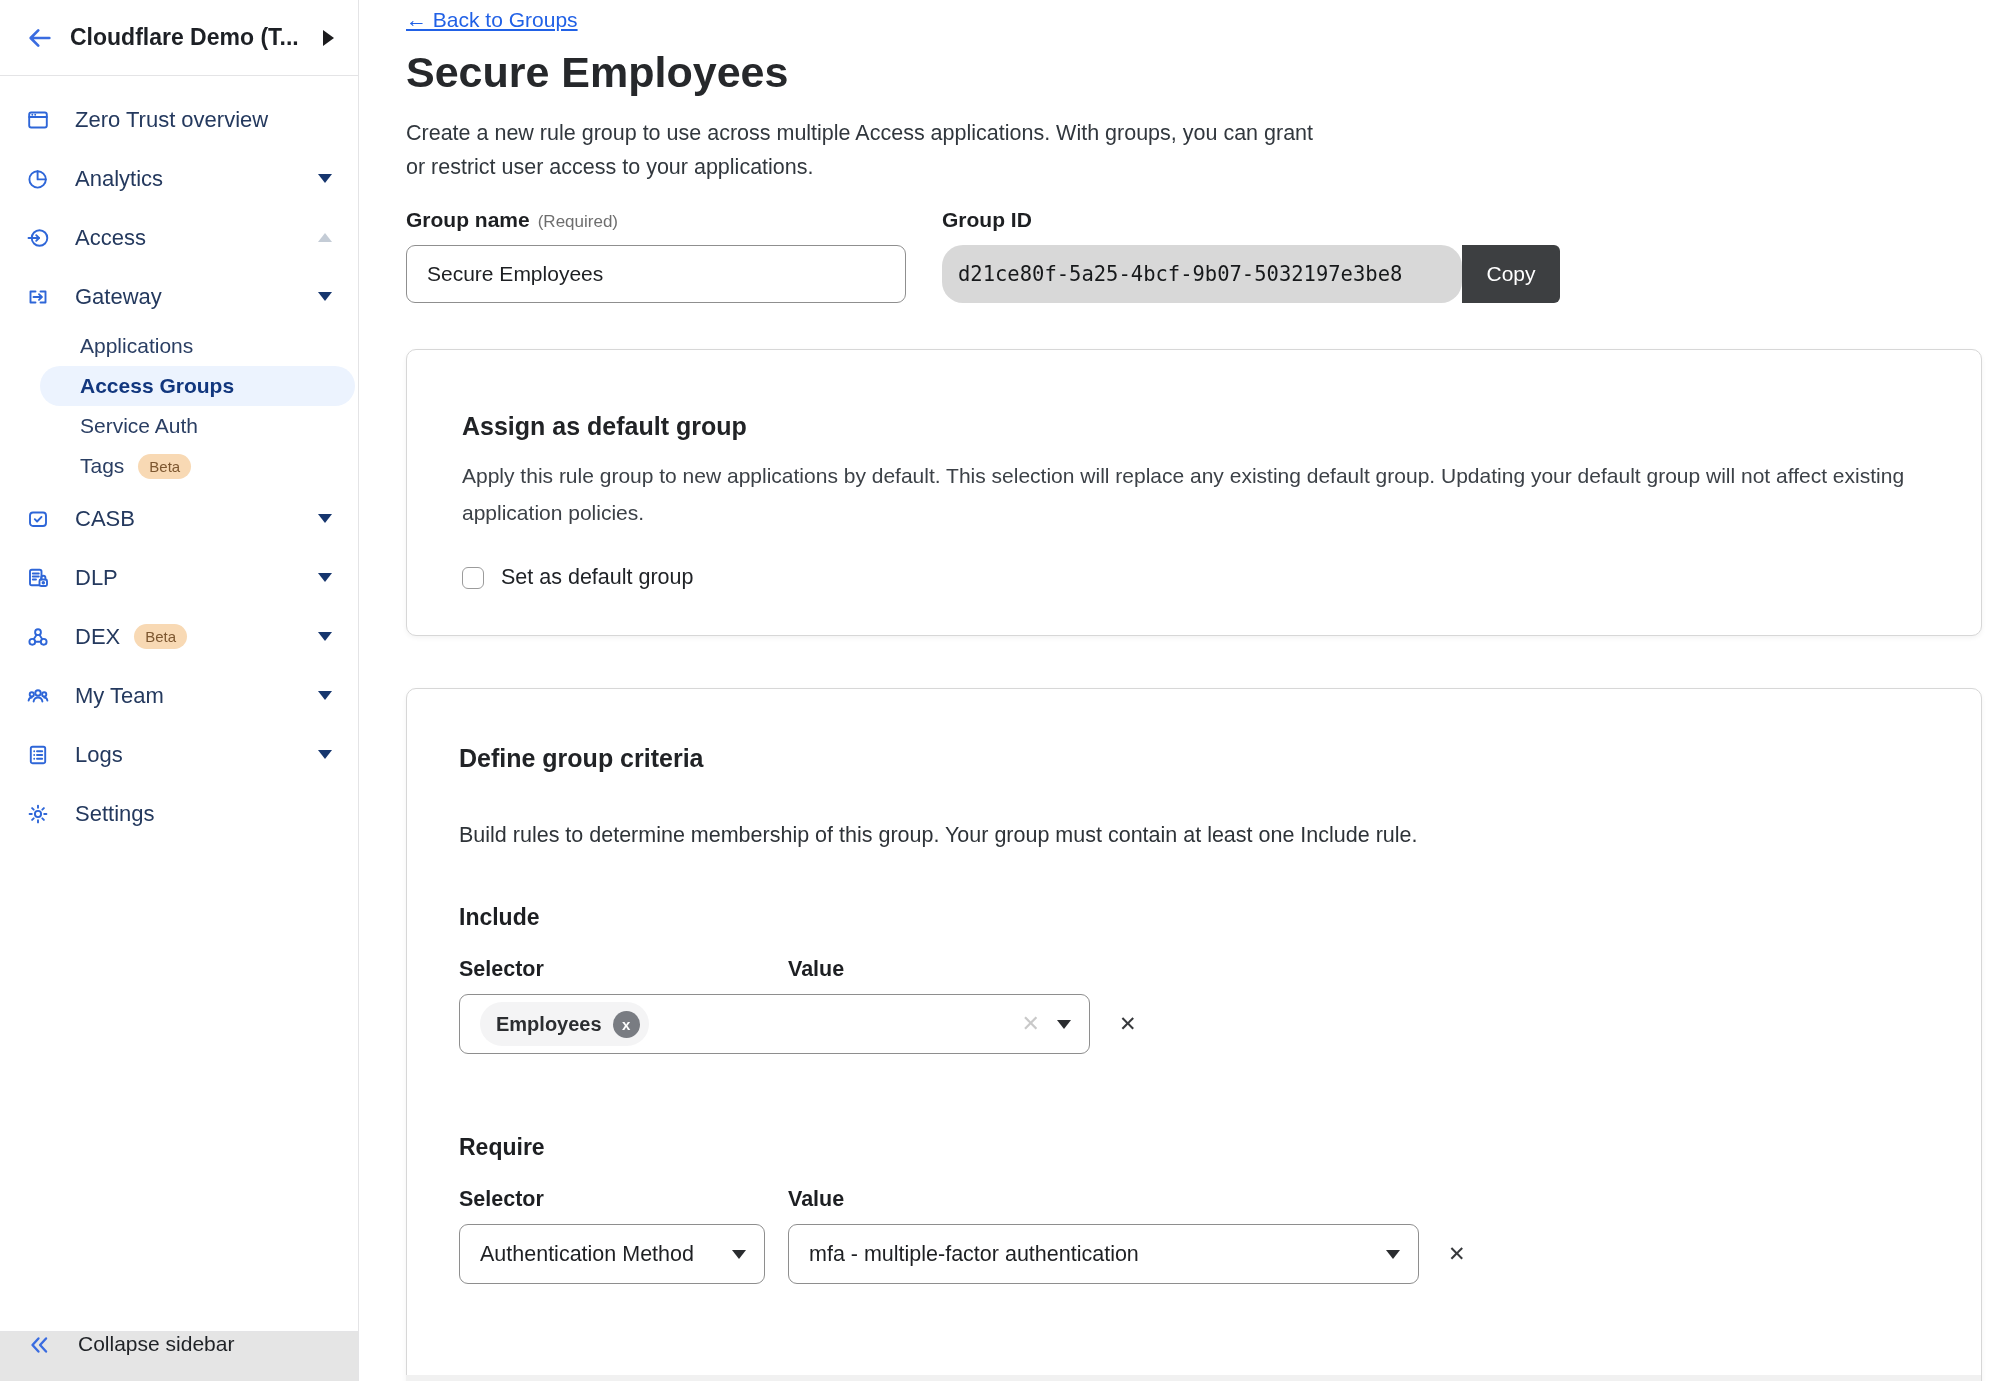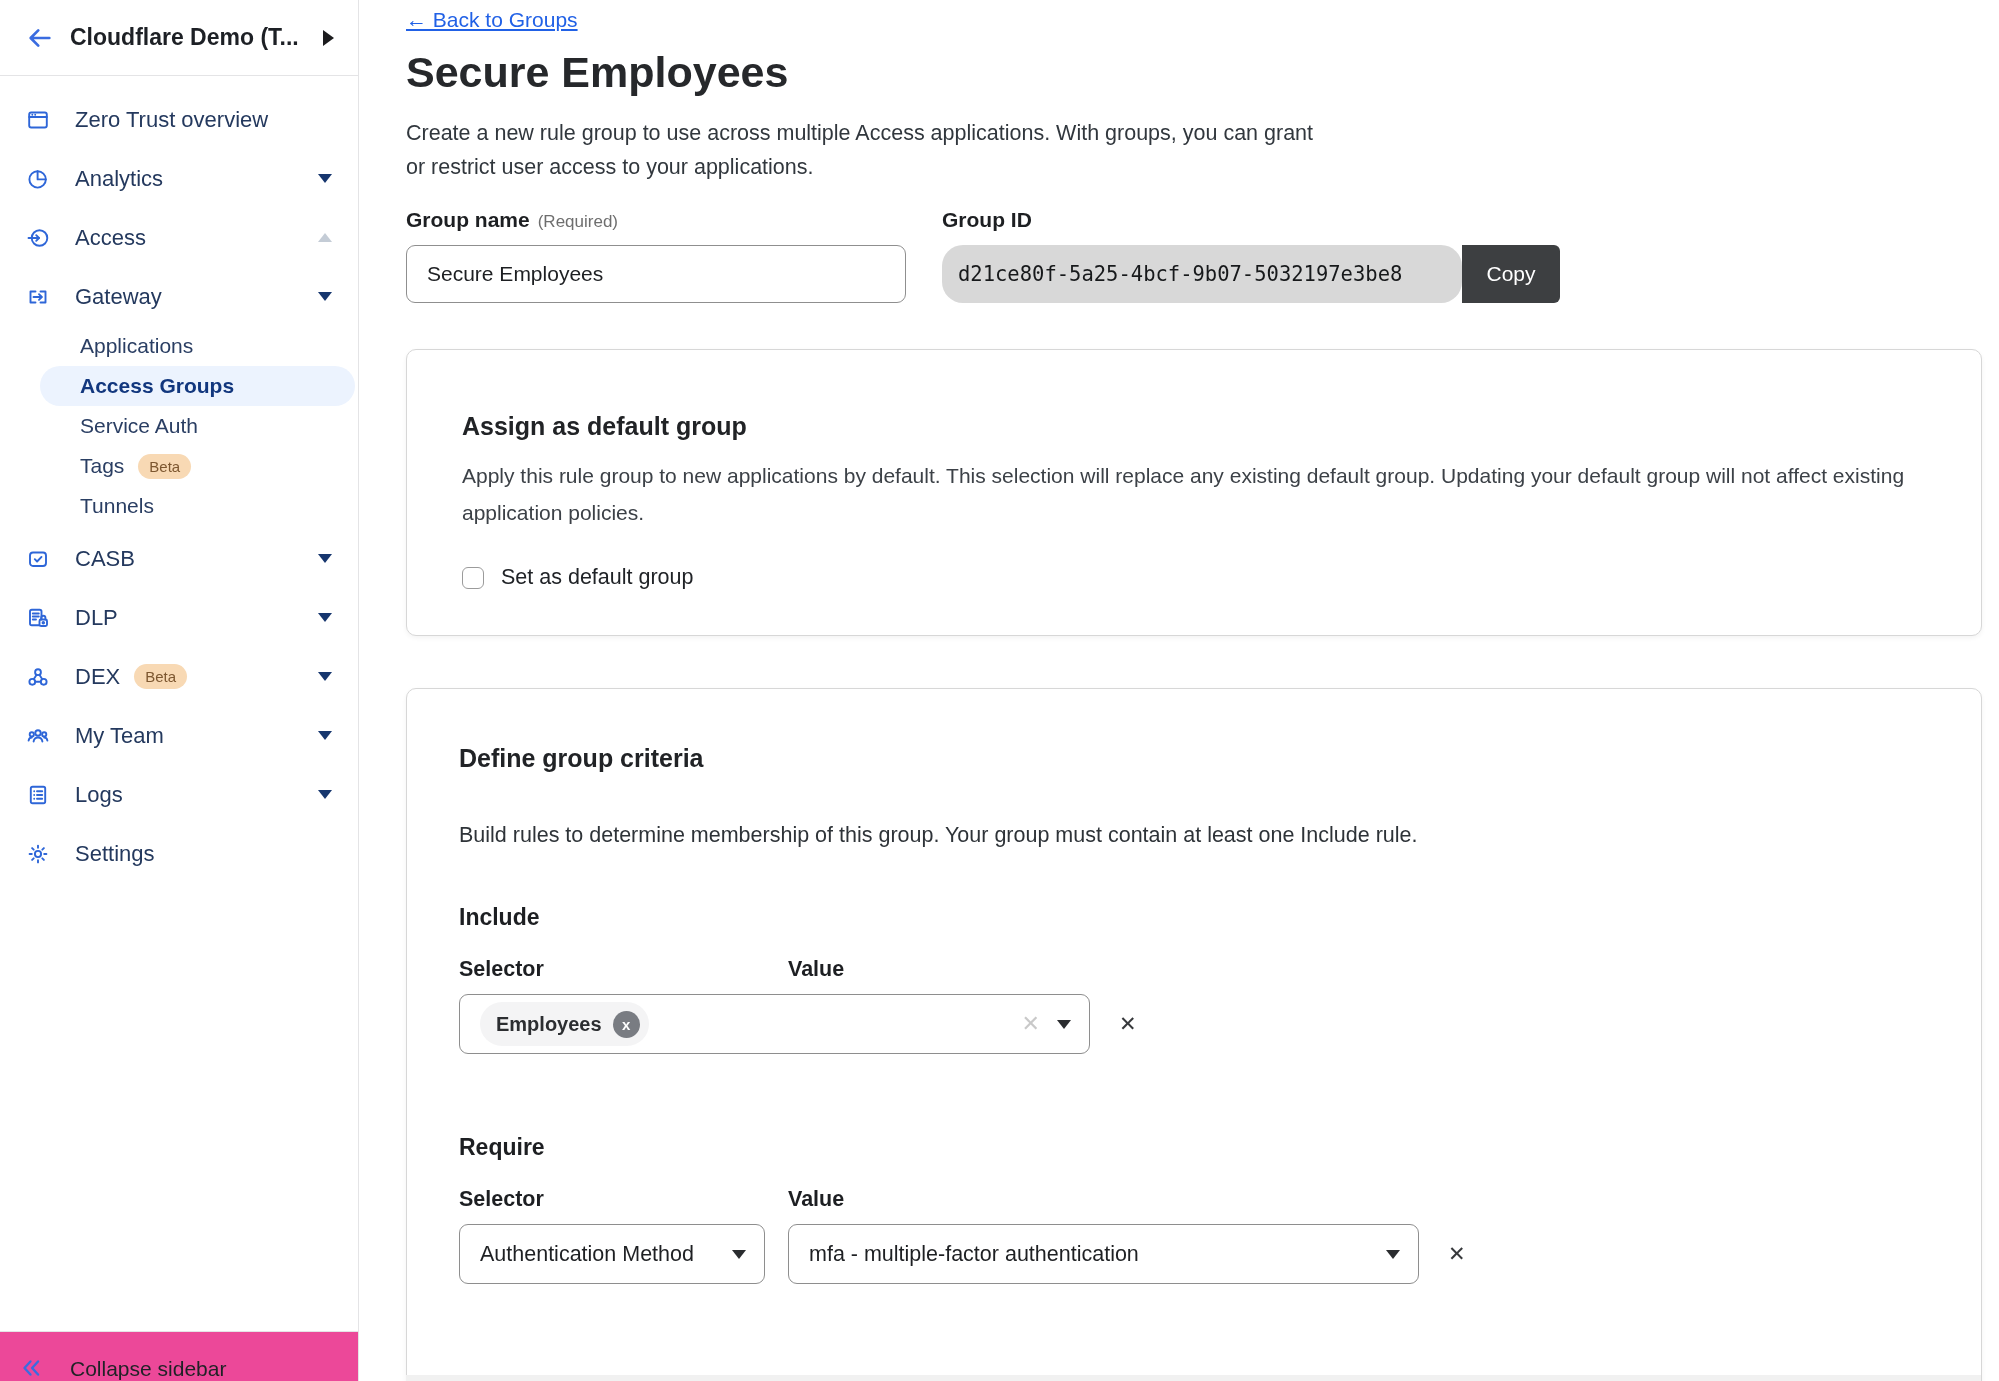--- a/index.html
+++ b/index.html
@@ -30,22 +30,22 @@
   .sub-item { height:40px; display:flex; align-items:center; padding-left:80px;
     font-size:21px; color:#2a3e63; cursor:pointer; white-space:nowrap; }
   .sub-item.active { margin:0 3px 0 40px; padding-left:40px; background:#ecf3fe;
     border-radius:21px; font-weight:700; color:#12377e; }
   .nav-gap { height:3px; }
 
   .badge { margin-left:14px; background:#f8d9b4; color:#7d5730; font-size:15px;
     line-height:1; padding:5px 11px; border-radius:999px; }
 
   .sb-collapse { position:absolute; left:0; right:0; bottom:0; height:50px;
-    border-top:1px solid #e4e4e6; display:flex; align-items:flex-end;
-    padding:0 18px; background:#ec4899; cursor:pointer; }
+    border-top:1px solid #e4e4e6; display:flex; align-items:flex-start;
+    padding:0 26px; background:#e5e5e5; cursor:pointer; }
   .sb-collapse svg { width:26px; height:26px; }
   .sb-collapse-label { margin-left:26px; font-size:21px; color:#1f2226; }
 
   
   .main { position:absolute; left:360px; top:0; width:1504px; height:1381px; padding-left:46px; }
   .back-link { display:inline-block; margin-top:8px; font-size:21px; color:#2161e6;
     text-decoration:underline; cursor:pointer; }
   .page-title { margin-top:14px; font-size:43px; line-height:52px; font-weight:700; color:#26282b; }
   .page-desc { margin-top:18px; font-size:21.5px; line-height:34px; color:#31373d; }
   .page-desc span { display:block; white-space:nowrap; }
@@ -176,23 +176,20 @@
     <div class="sub-item active">
       <span>Access Groups</span>
     </div>
     <div class="sub-item">
       <span>Service Auth</span>
     </div>
     <div class="sub-item">
       <span>Tags</span>
       <span class="badge">Beta</span>
     </div>
-    <div class="sub-item">
-      <span>Tunnels</span>
-    </div>
 
     <div class="nav-gap"></div>
 
     <div class="nav-item">
       <span class="nav-icon">
         <svg viewBox="0 0 24 24" fill="none" stroke="#2e66d8" stroke-width="1.9" stroke-linecap="round" stroke-linejoin="round">
             <rect x="4" y="5.5" width="16" height="13.5" rx="3"></rect>
             <path d="M8.8 12.2l2.3 2.3 4.4-4.6"></path>
           </svg>
       </span>

